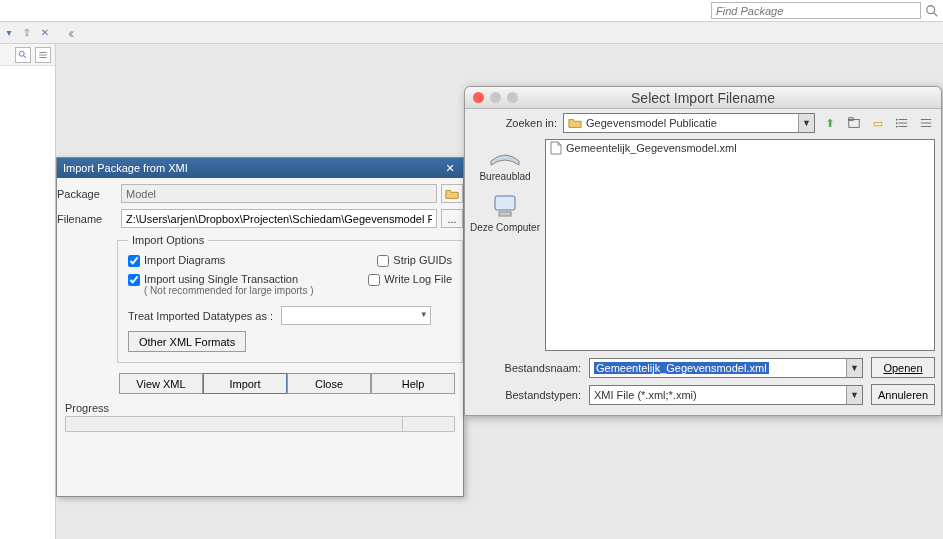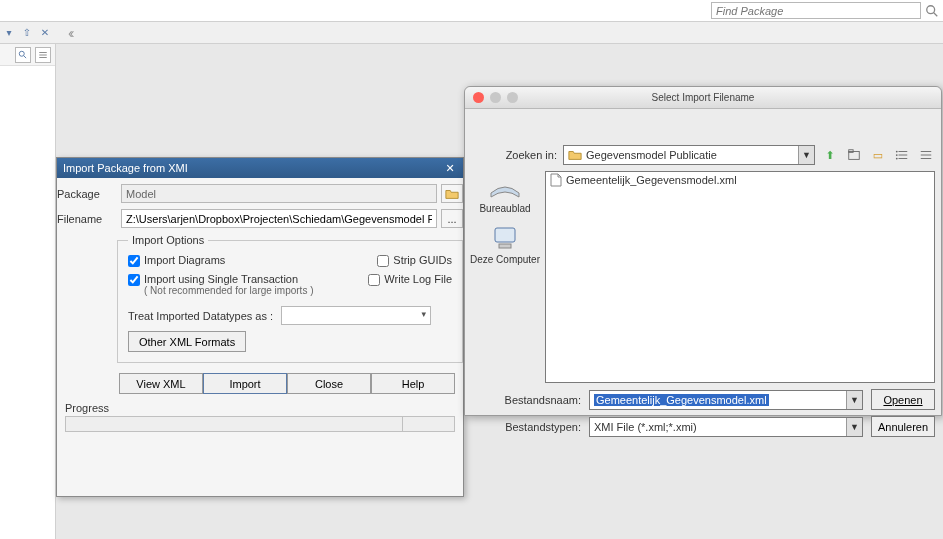--- a/index.html
+++ b/index.html
@@ -58,23 +58,23 @@
   .progress-bar { margin:0 8px; height:16px; border:1px solid #c0c0c0; background:#eee; display:flex; }
   .progress-bar .track { flex:1; }
   .progress-bar .right-block { width:52px; border-left:1px solid #c0c0c0; }
 
   
   .dlg-file { position:absolute; top:86px; left:464px; width:478px; height:330px; background:#ececec; border:1px solid #9a9a9a; border-radius:6px 6px 0 0; box-shadow:2px 2px 8px rgba(0,0,0,0.3); }
   .dlg-file .titlebar2 { height:22px; background:linear-gradient(#f5f5f5,#dcdcdc); border-bottom:1px solid #b8b8b8; border-radius:6px 6px 0 0; display:flex; align-items:center; position:relative; }
   .traffic { position:absolute; left:8px; top:5px; display:flex; gap:6px; }
   .tl { width:11px; height:11px; border-radius:50%; background:#c8c8c8; }
   .tl.red { background:#ff5f57; }
-  .title2 { flex:1; text-align:center; font-size:10px; color:#444; }
-
-  .file-top-row { display:flex; align-items:center; gap:6px; padding:4px 6px 4px 30px;margin-top:32px; }
+  .title2 { flex:1; text-align:center; font-size:14px; color:#444; }
+
+  .file-top-row { display:flex; align-items:center; gap:6px; padding:4px 6px 4px 30px; }
   .file-top-row .lbl2 { width:62px; text-align:right; }
   .folder-combo { flex:1; height:20px; border:1px solid #7a7a7a; background:#fff; display:flex; align-items:center; padding:0 4px; gap:4px; position:relative; }
   .folder-combo .drop { position:absolute; right:0; top:0; bottom:0; width:16px; background:#e0e0e0; border-left:1px solid #999; display:flex; align-items:center; justify-content:center; font-size:9px; }
   .toolbar-icns { display:flex; gap:6px; }
   .tb-icn { width:18px; height:18px; display:flex; align-items:center; justify-content:center; color:#555; cursor:pointer; }
 
   .file-body { display:flex; height:216px; }
   .places { width:80px; padding:4px 2px; display:flex; flex-direction:column; gap:10px; align-items:center; }
   .place { display:flex; flex-direction:column; align-items:center; gap:2px; cursor:pointer; }
   .place .picn { width:36px; height:28px; display:flex; align-items:center; justify-content:center; }

